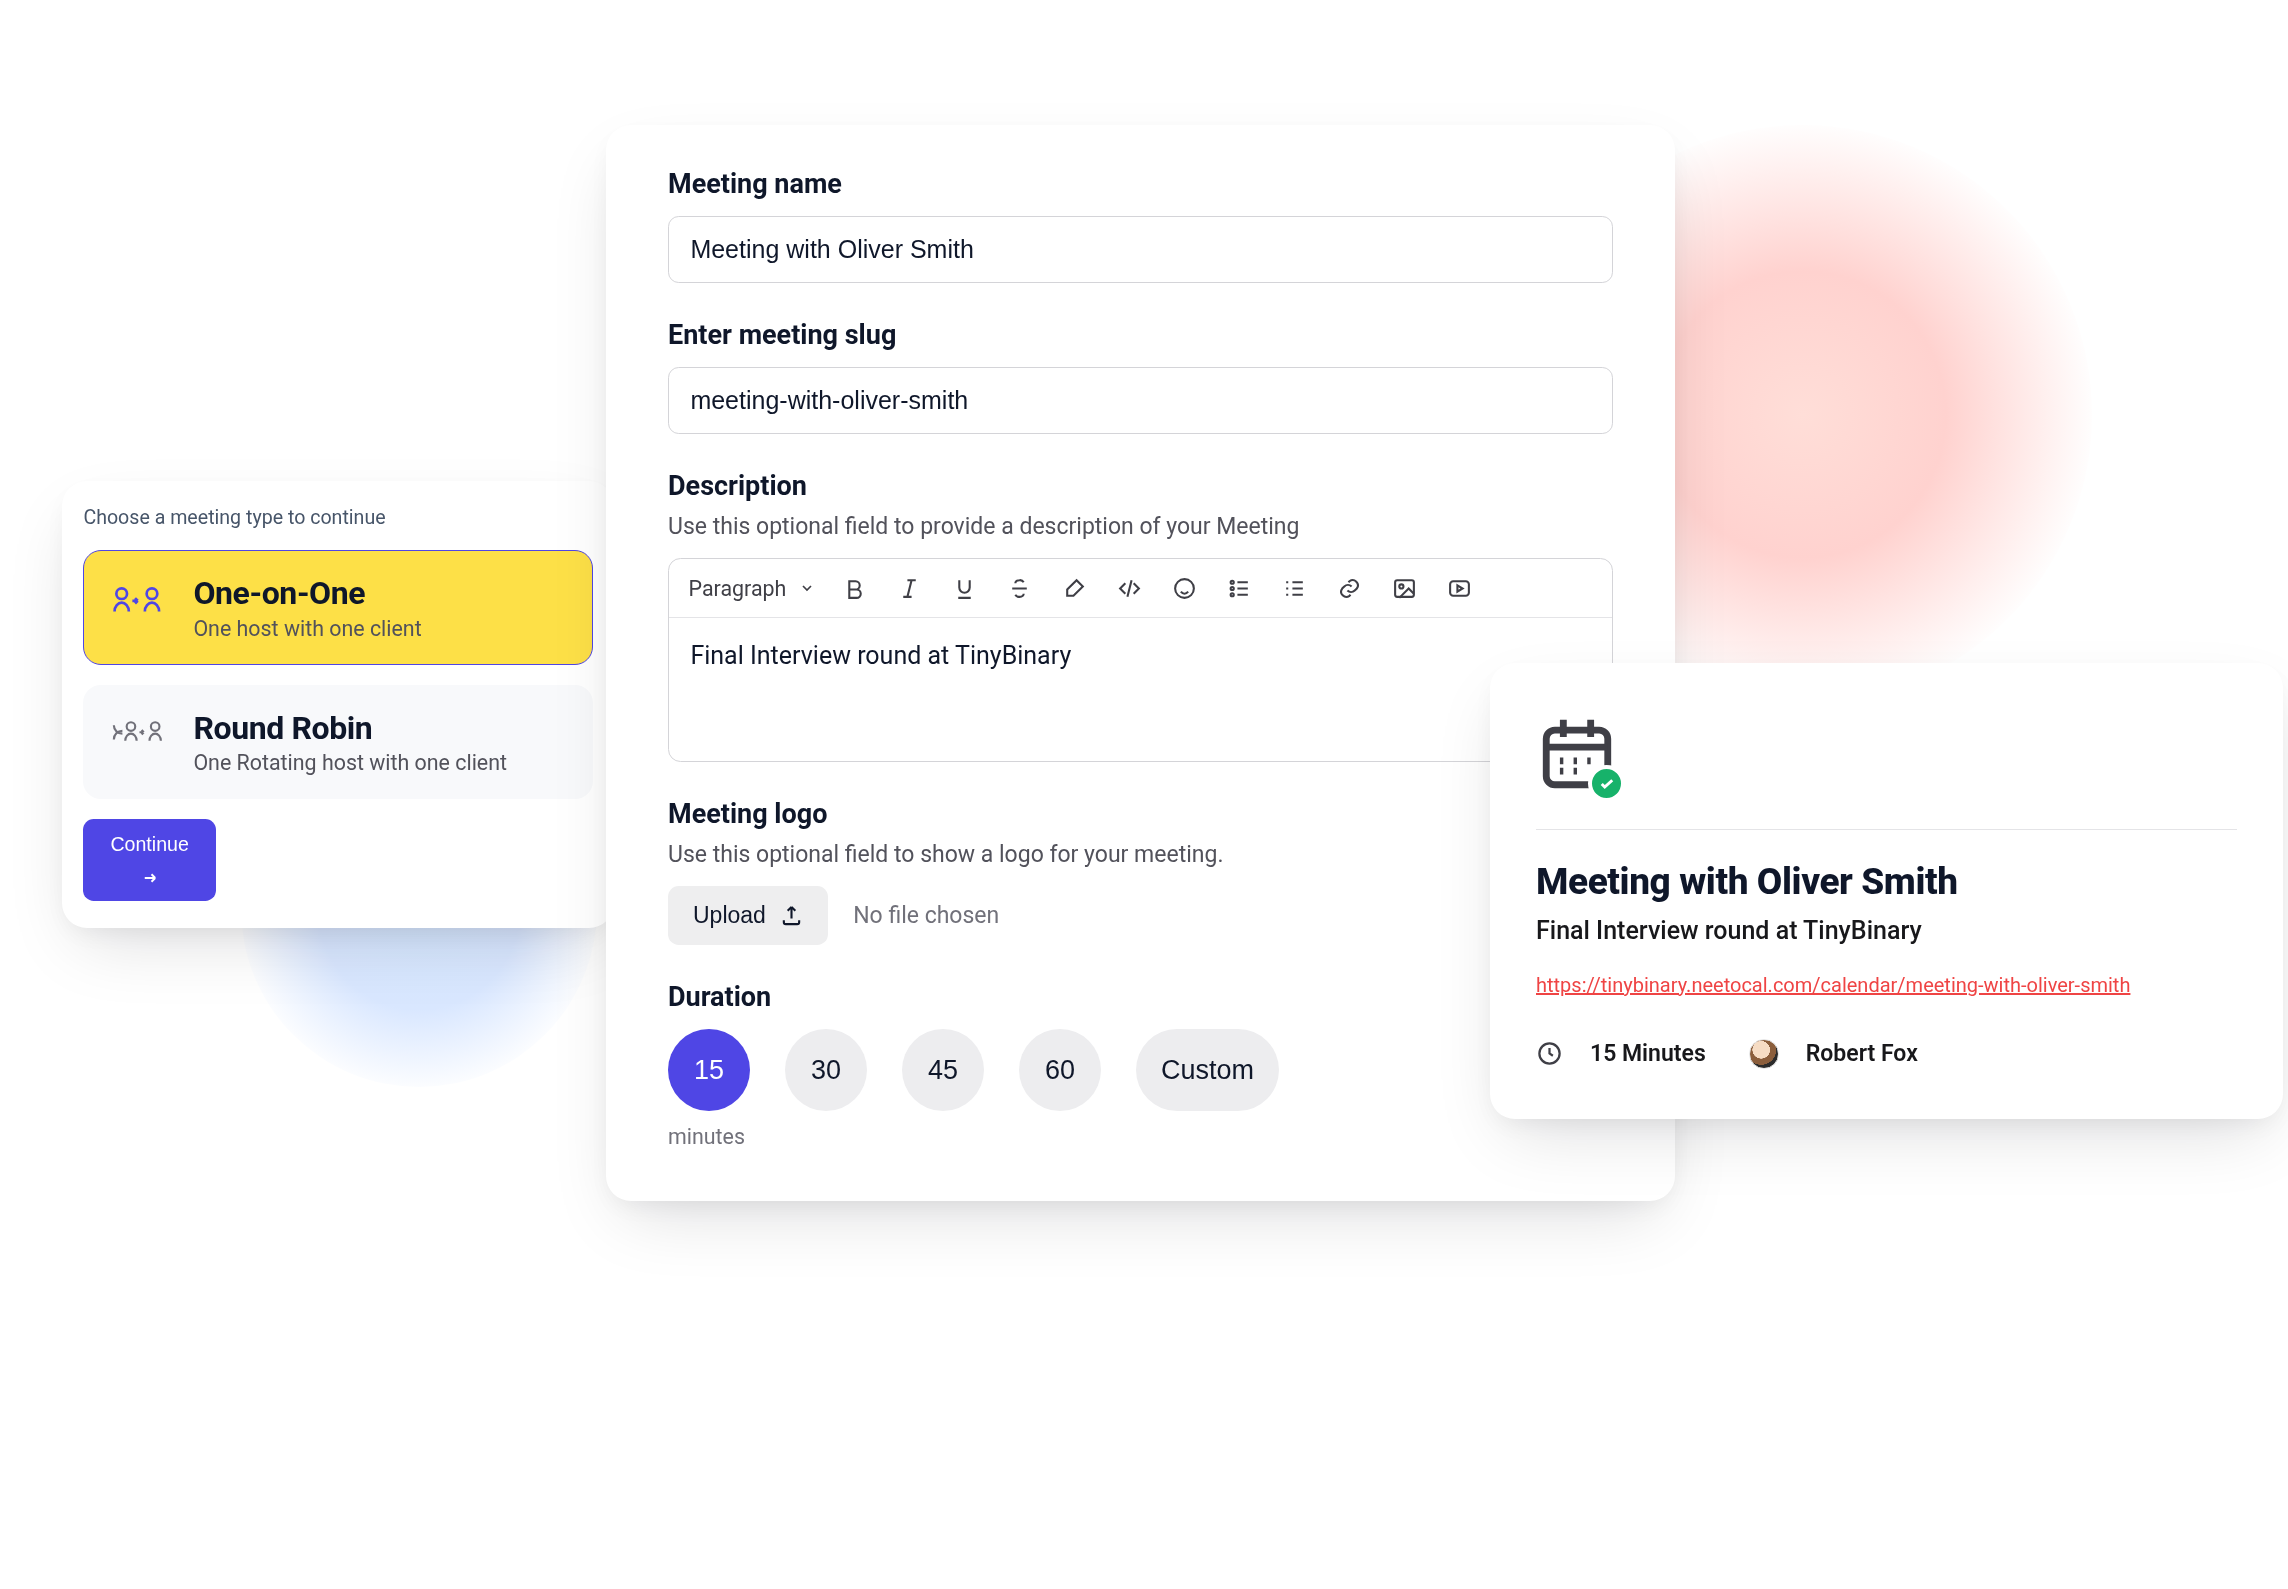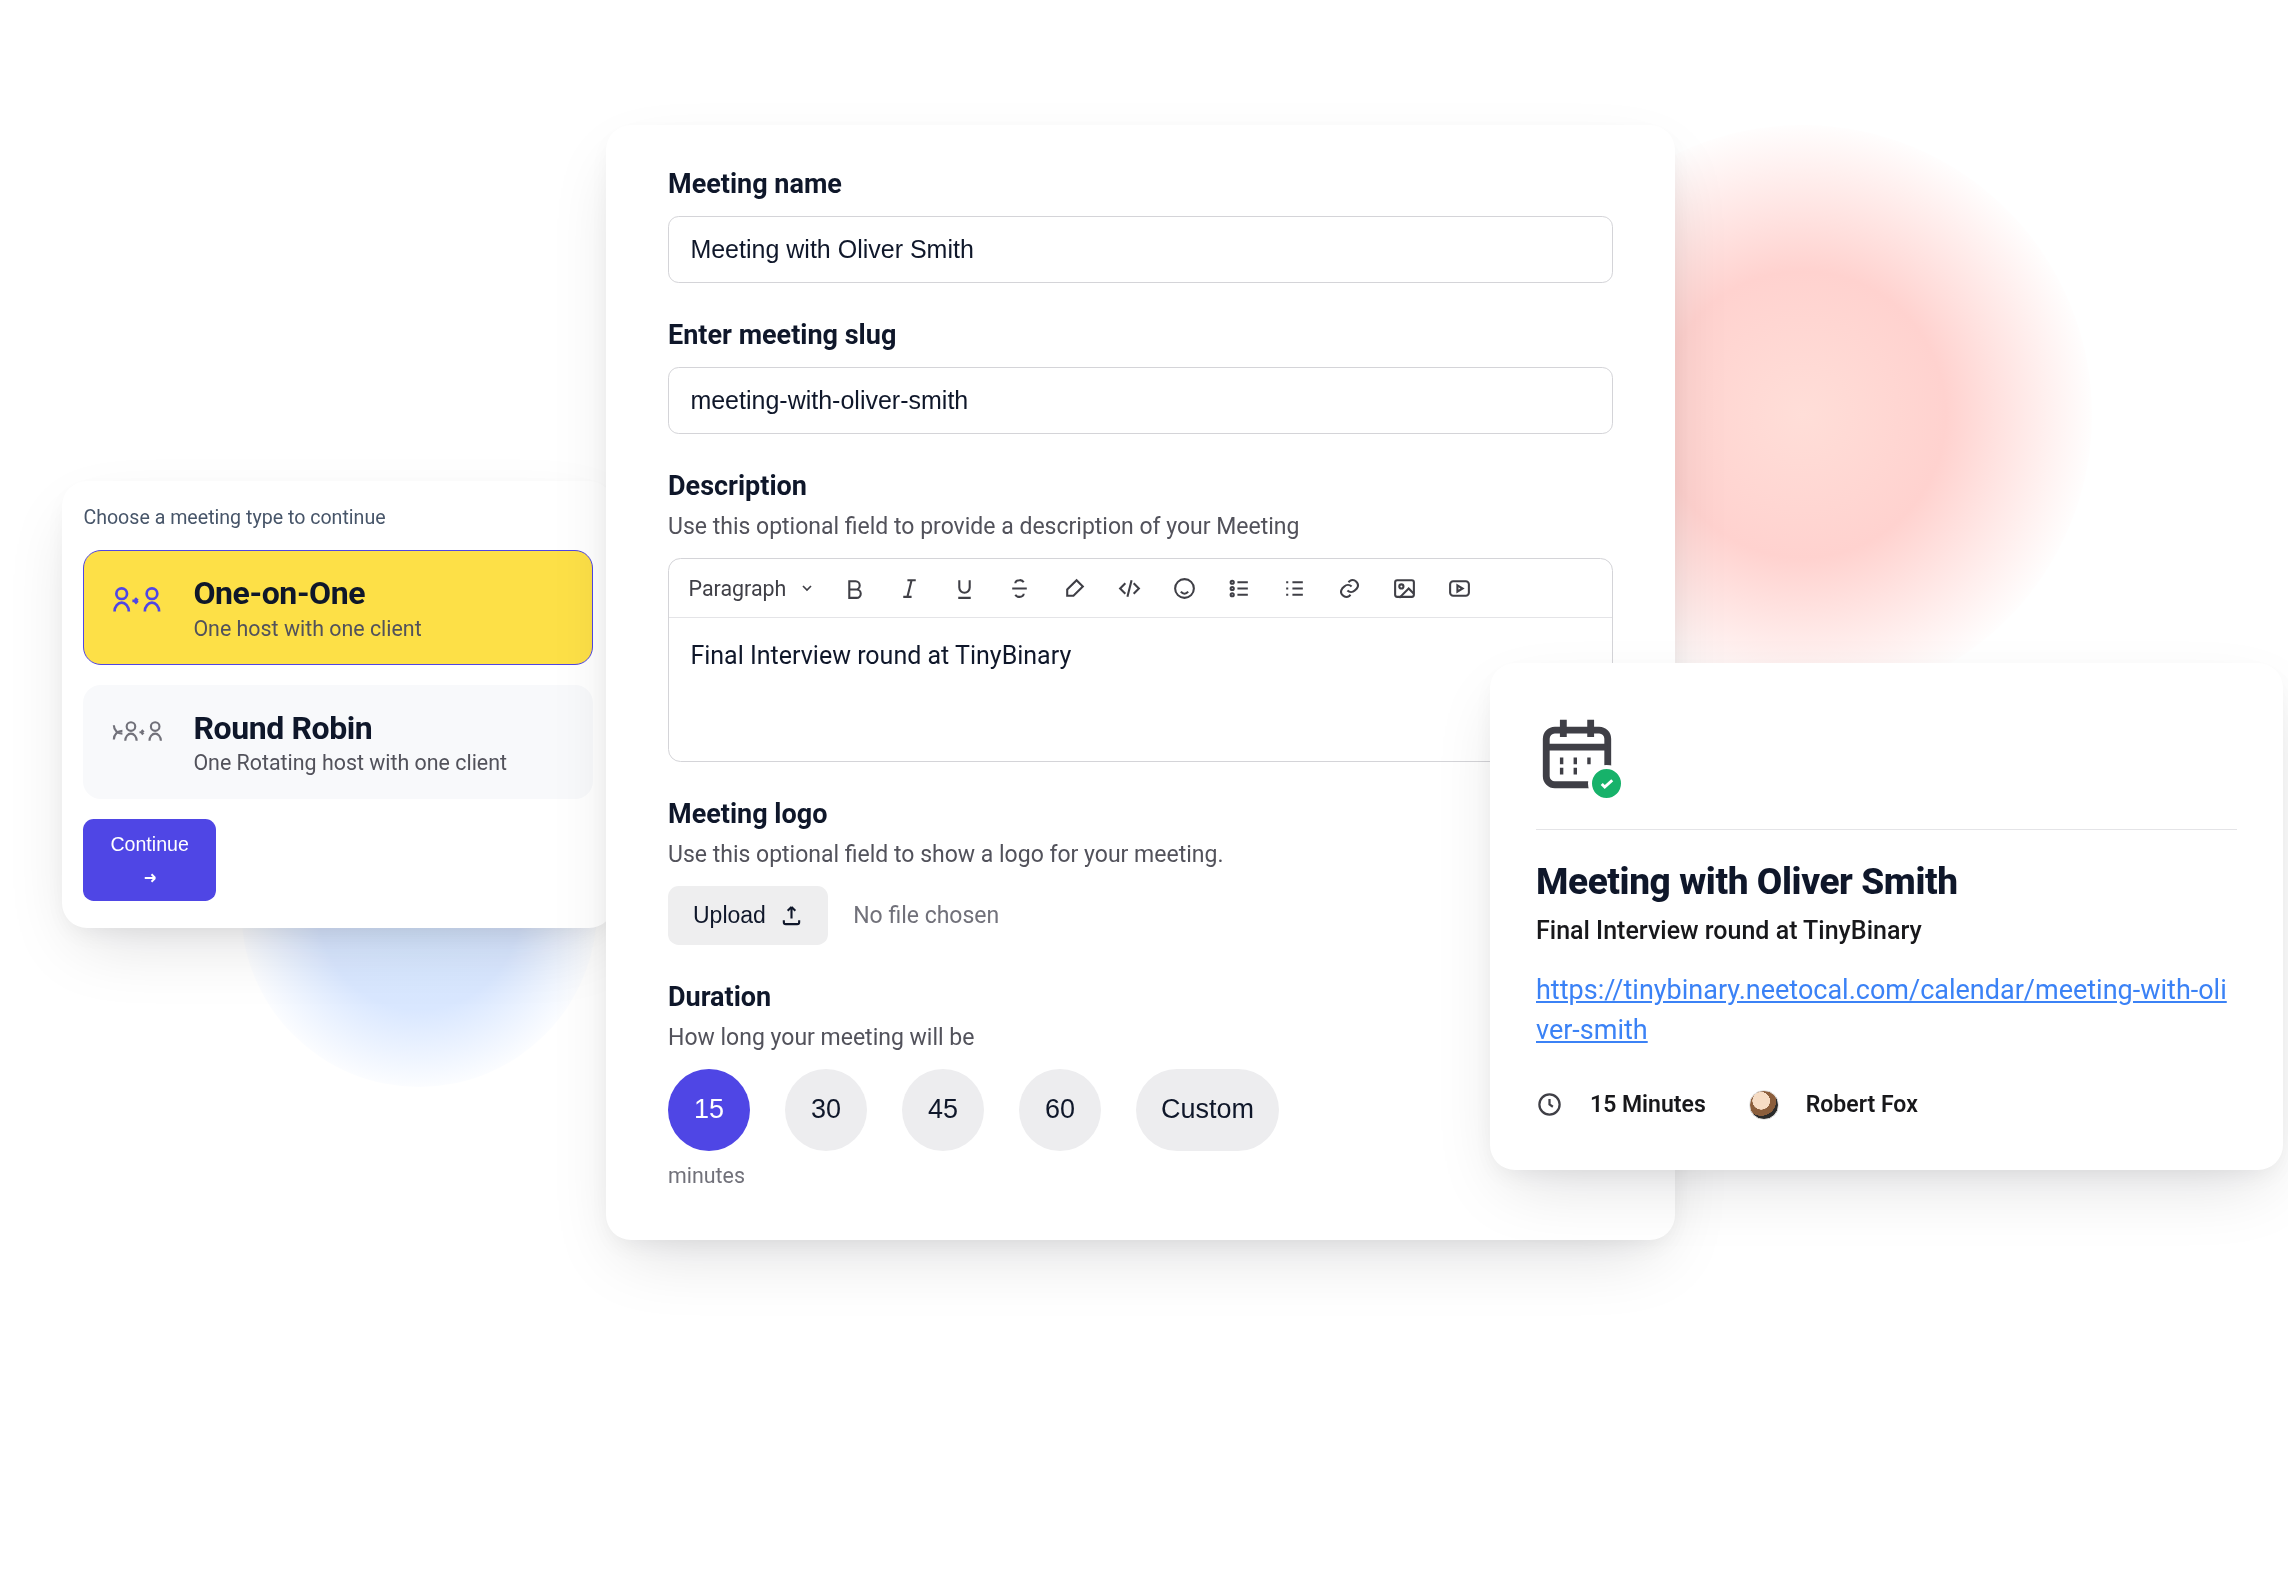--- a/index.html
+++ b/index.html
@@ -141,21 +141,21 @@
   .cal-ico .check {
     position: absolute; right: -7.1px; bottom: -7.1px;
     width: 37px; height: 37px; border-radius: 50%;
     background: #17b26a; display: flex; align-items: center; justify-content: center;
     border: 4.5px solid #ffffff;
   }
   .cal-ico .check svg { width: 18px; height: 18px; stroke: #ffffff; stroke-width: 4; }
   .card-share hr { border: none; border-top: 1.8px solid #e4e4e7; margin: 34px 0 30px; }
   .card-share h2 { font-size: 37px; font-weight: 800; letter-spacing: -0.4px; }
   .card-share .subtext { font-size: 25px; color: #18181b; margin-top: 12.5px; font-weight: 500; }
-  .share-link { display: block; margin-top: 25px; font-size: 27px; color: #3b82f6; line-height: 1.5; word-break: break-all; }
+  .share-link { display: block; margin-top: 25px; font-size: 20px; color: #ef4444; line-height: 1.5; word-break: break-all; }
   .meta-row { display: flex; align-items: center; gap: 43px; margin-top: 39px; }
   .meta-item { display: flex; align-items: center; gap: 27px; font-size: 23px; font-weight: 600; color: #18181b; }
   .meta-item svg.clock { width: 27px; height: 27px; stroke: #3f3f46; fill: none; stroke-width: 2; }
   .avatar {
     width: 30px; height: 30px; border-radius: 50%;
     background: radial-gradient(circle at 40% 35%, #f6dcc4 35%, #8b5e3c 36% 60%, #2b2b2b 61%);
     border: 1.8px solid #e5e5e5;
   }
 </style>
 </head>
@@ -313,21 +313,20 @@
         <svg viewBox="0 0 24 24" fill="none" stroke-width="2.2">
             <path d="M4 17v2a2 2 0 0 0 2 2h12a2 2 0 0 0 2-2v-2M12 3v12m0-12-4 4m4-4 4 4"></path>
           </svg>
       </button>
       <span class="upload-status">No file chosen</span>
     </div>
   </div>
 
   <div class="fld" style="margin-bottom:0;">
     <label class="hdr">Duration</label>
-    <div class="sub">How long your meeting will be</div>
     <div class="pill-row">
       <button class="pill active">15</button>
       <button class="pill">30</button>
       <button class="pill">45</button>
       <button class="pill">60</button>
       <button class="pill wide">Custom</button>
     </div>
     <div class="pill-caption">minutes</div>
   </div>
 </div>

